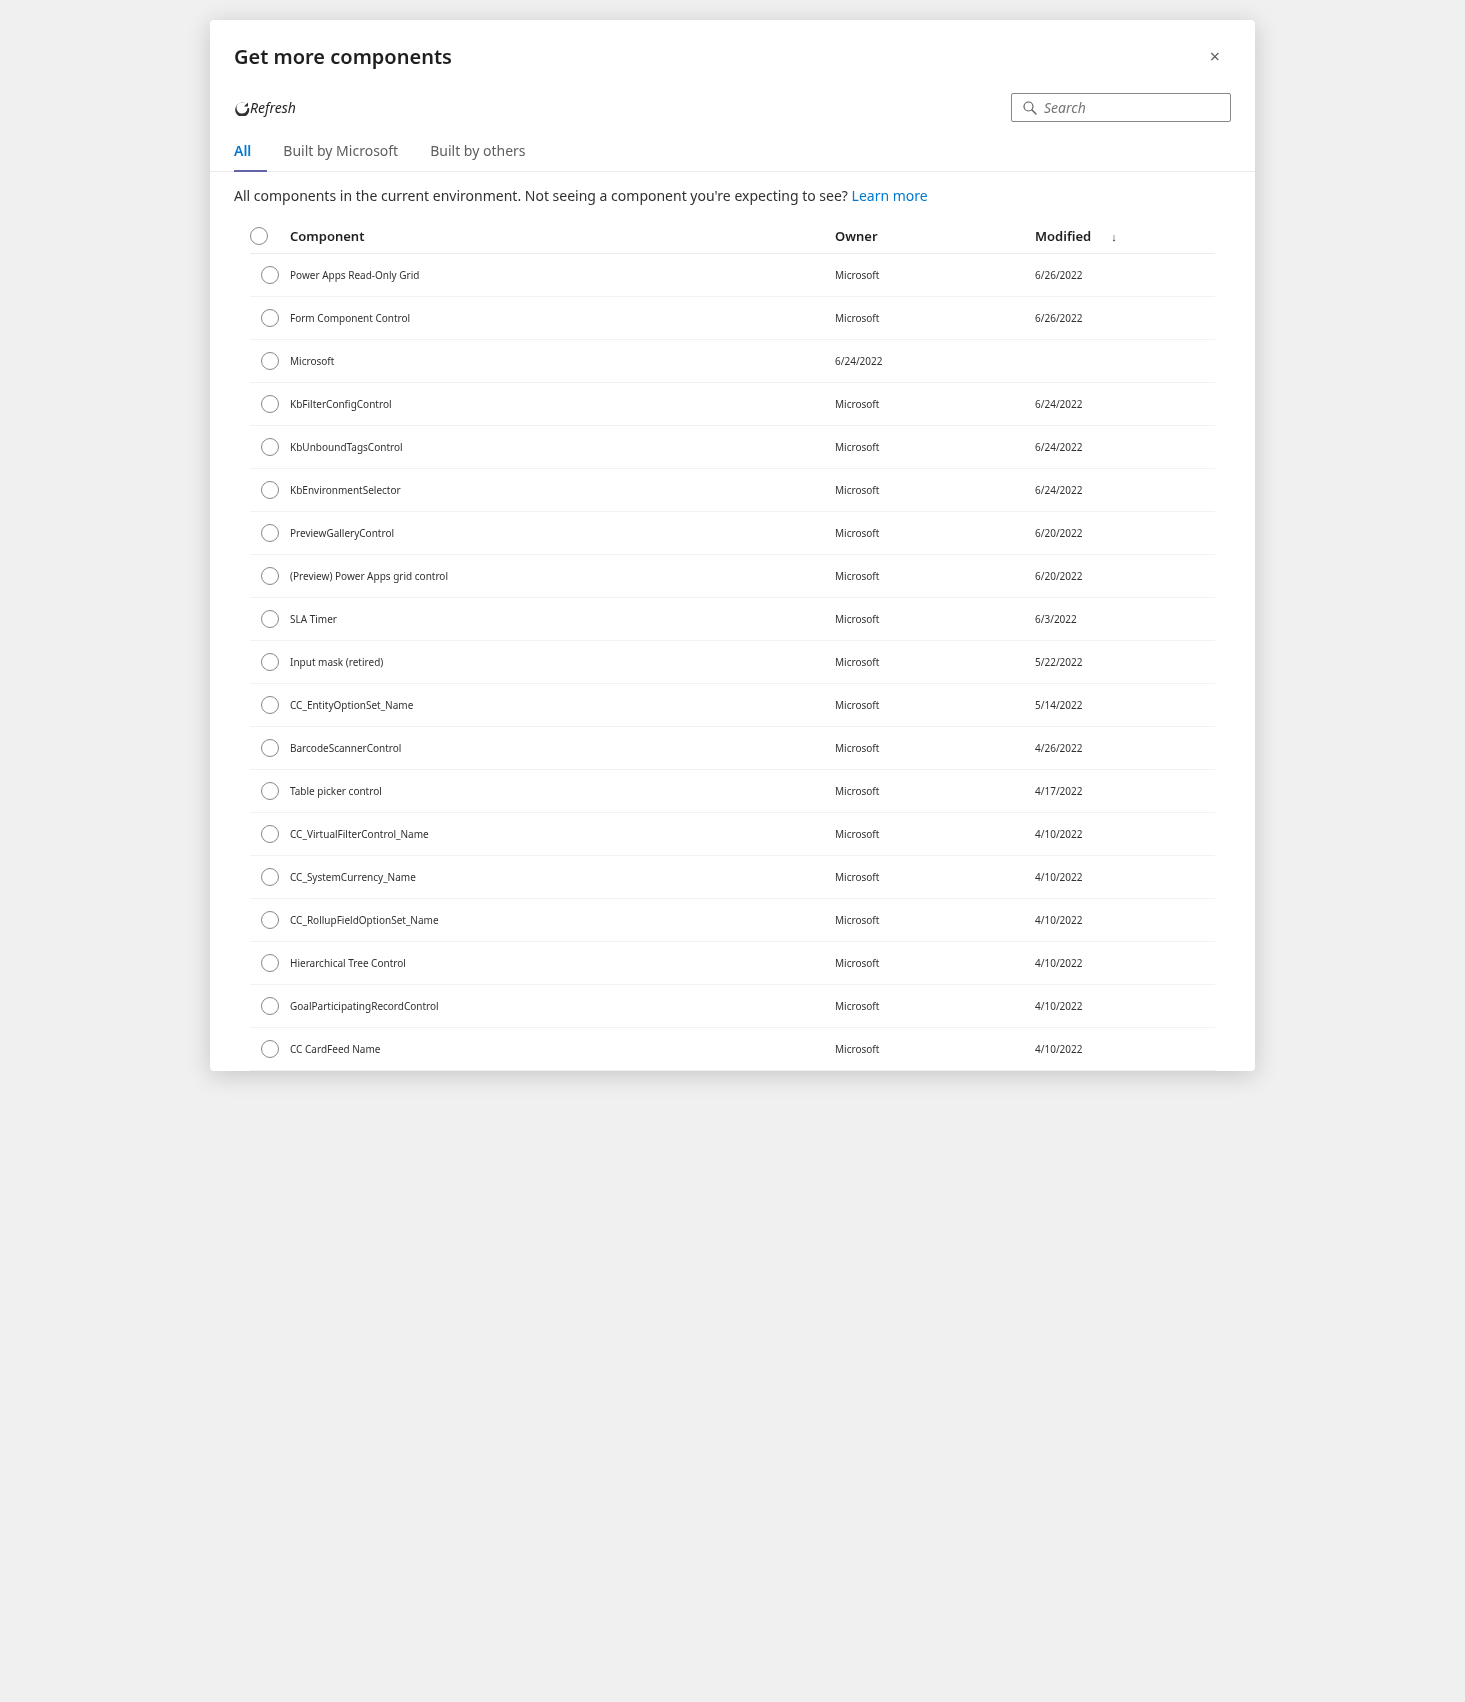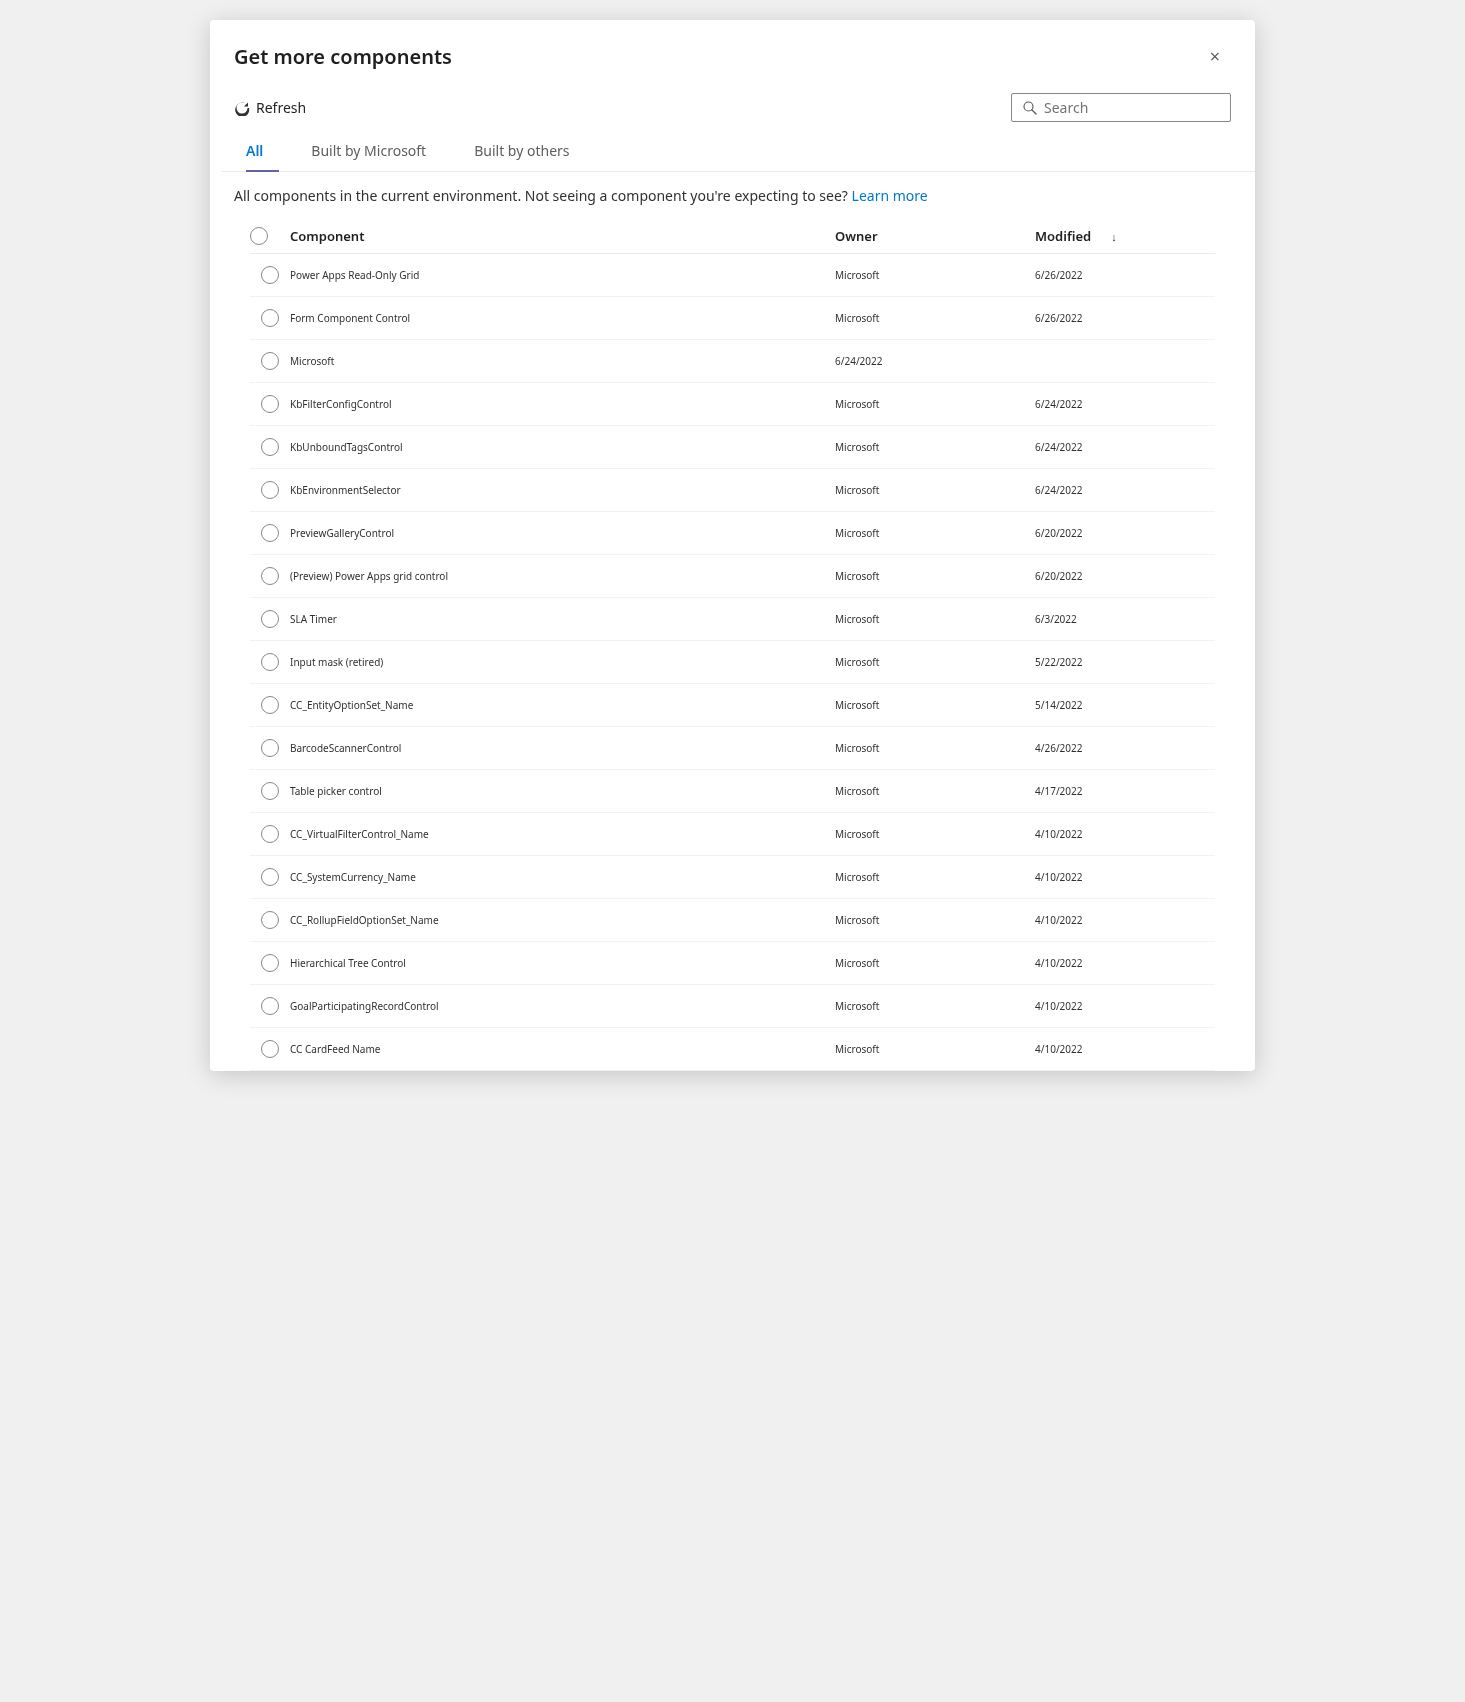--- a/index.html
+++ b/index.html
@@ -60,62 +60,62 @@
     .toolbar {
       display: flex;
       align-items: center;
       justify-content: space-between;
       padding: 8px 24px 8px 16px;
     }
 
     .refresh-btn {
       display: flex;
       align-items: center;
-      gap: 6px;
       background: none;
       border: none;
       cursor: pointer;
       color: #242424;
       font-size: 14px;
       padding: 6px 8px;
       border-radius: 2px;
+      font-style: italic;
     }
 
     .search-box {
       display: flex;
       align-items: center;
       border: 1px solid #8a8886;
       border-radius: 2px;
       padding: 4px 10px;
       gap: 6px;
       width: 220px;
       background: #fff;
     }
 
     .search-box input {
       border: none;
       outline: none;
       font-size: 14px;
       color: #323130;
       width: 100%;
       background: transparent;
+      font-style: italic;
     }
 
     .search-icon-svg {
       color: #605e5c;
       flex-shrink: 0;
     }
 
     .tabs {
       display: flex;
       align-items: center;
       padding: 0 24px;
       border-bottom: 1px solid #edebe9;
-      gap: 16px;
-      margin-left: 12px;
+      gap: 0;
     }
 
     .tab {
       padding: 10px 16px;
       font-size: 14px;
       color: #605e5c;
       cursor: pointer;
       border-bottom: 2px solid transparent;
       margin-bottom: -1px;
       white-space: nowrap;

